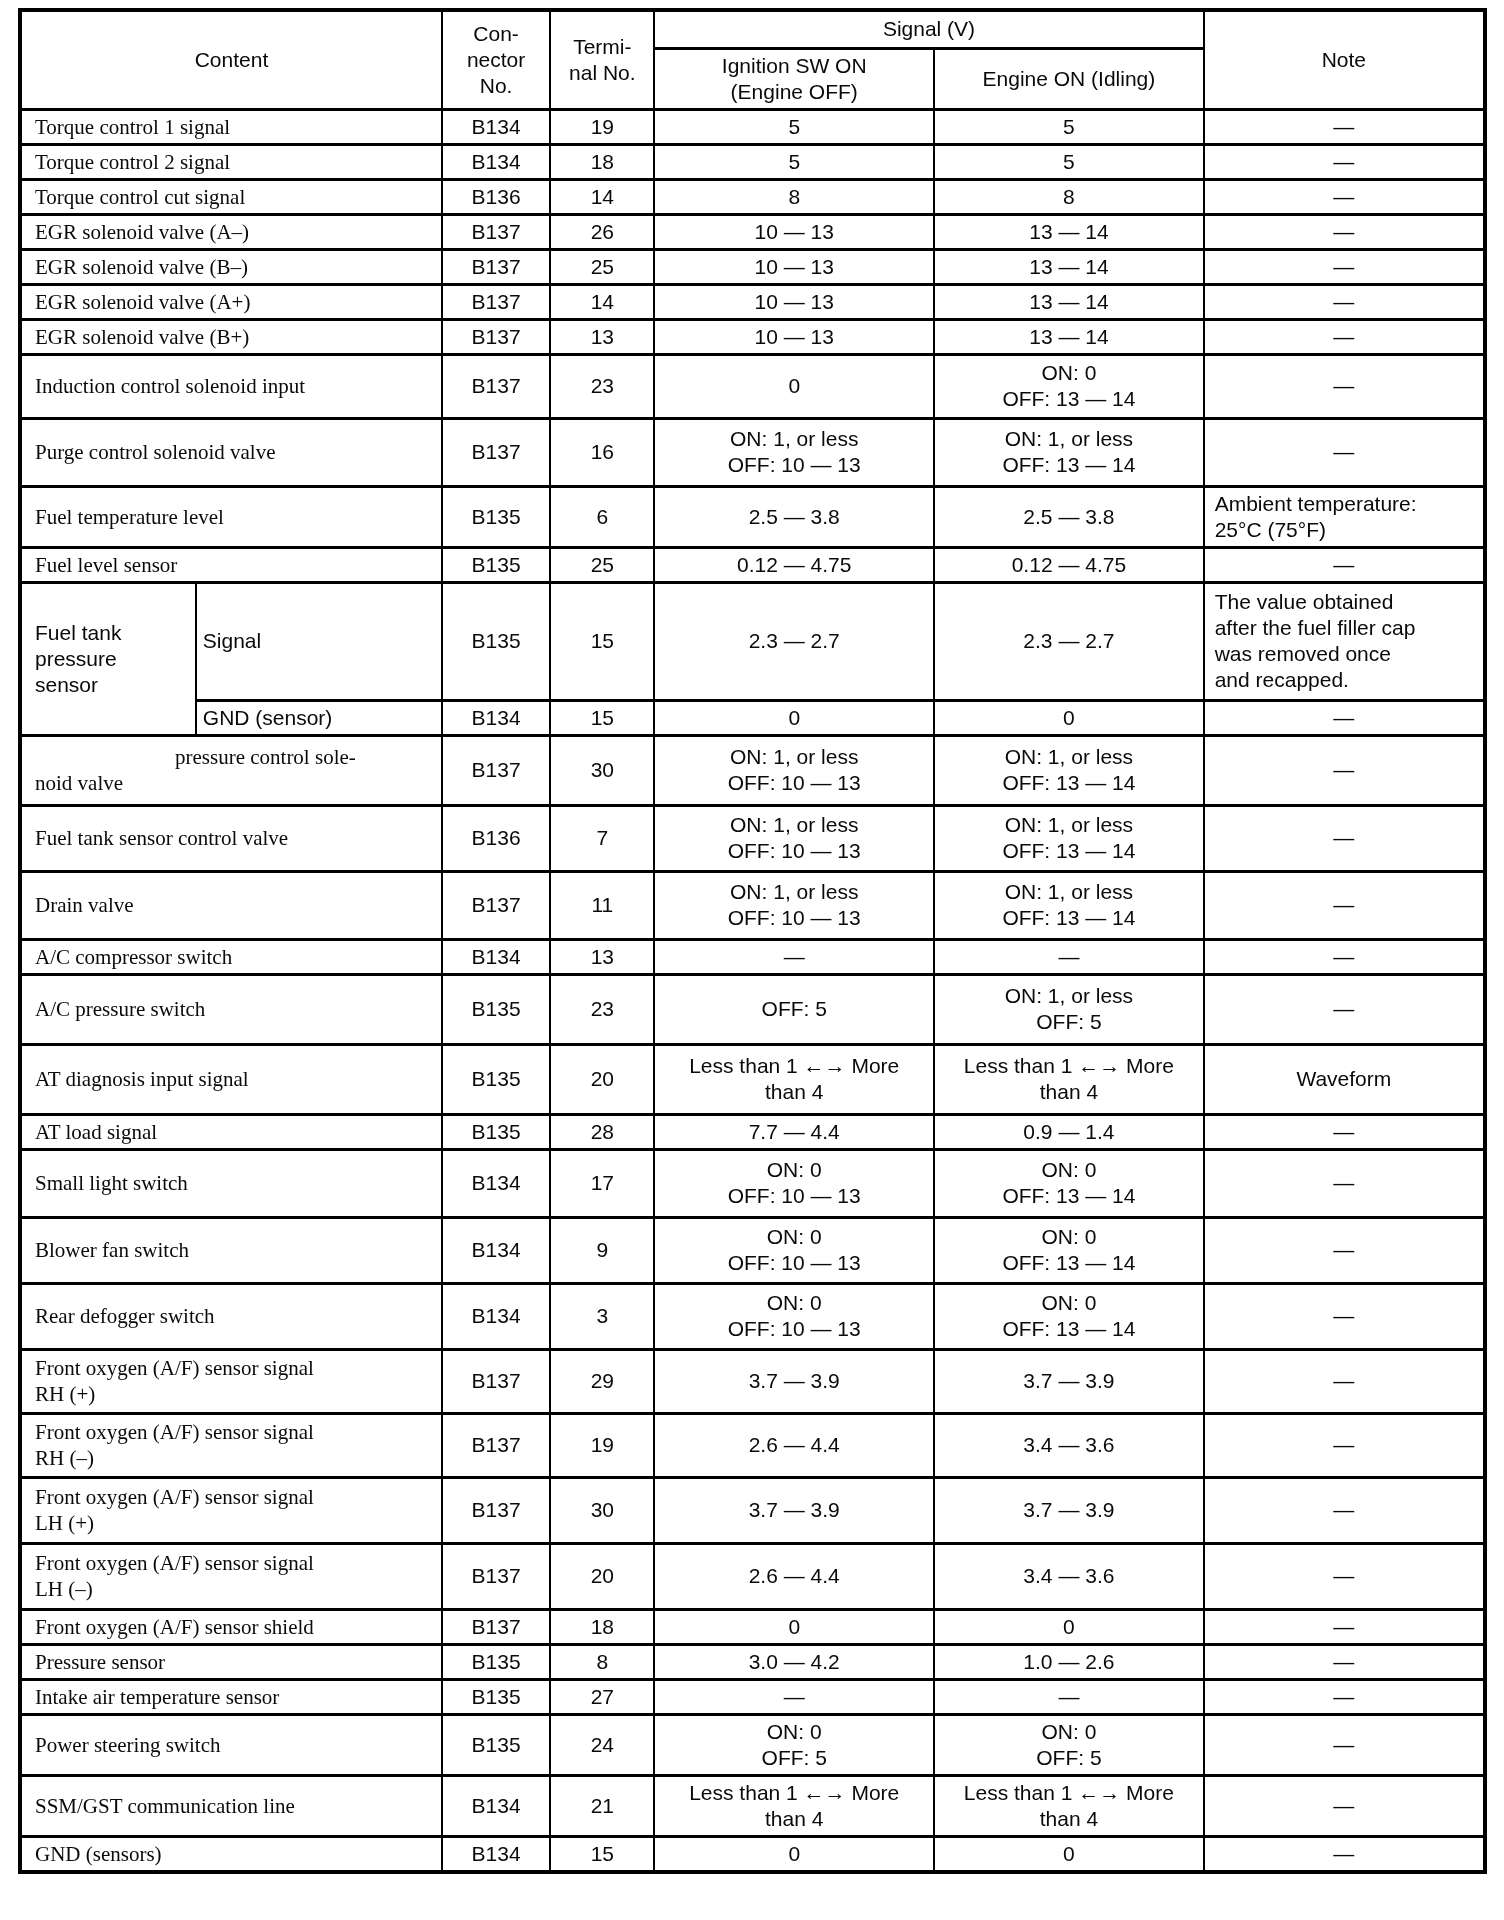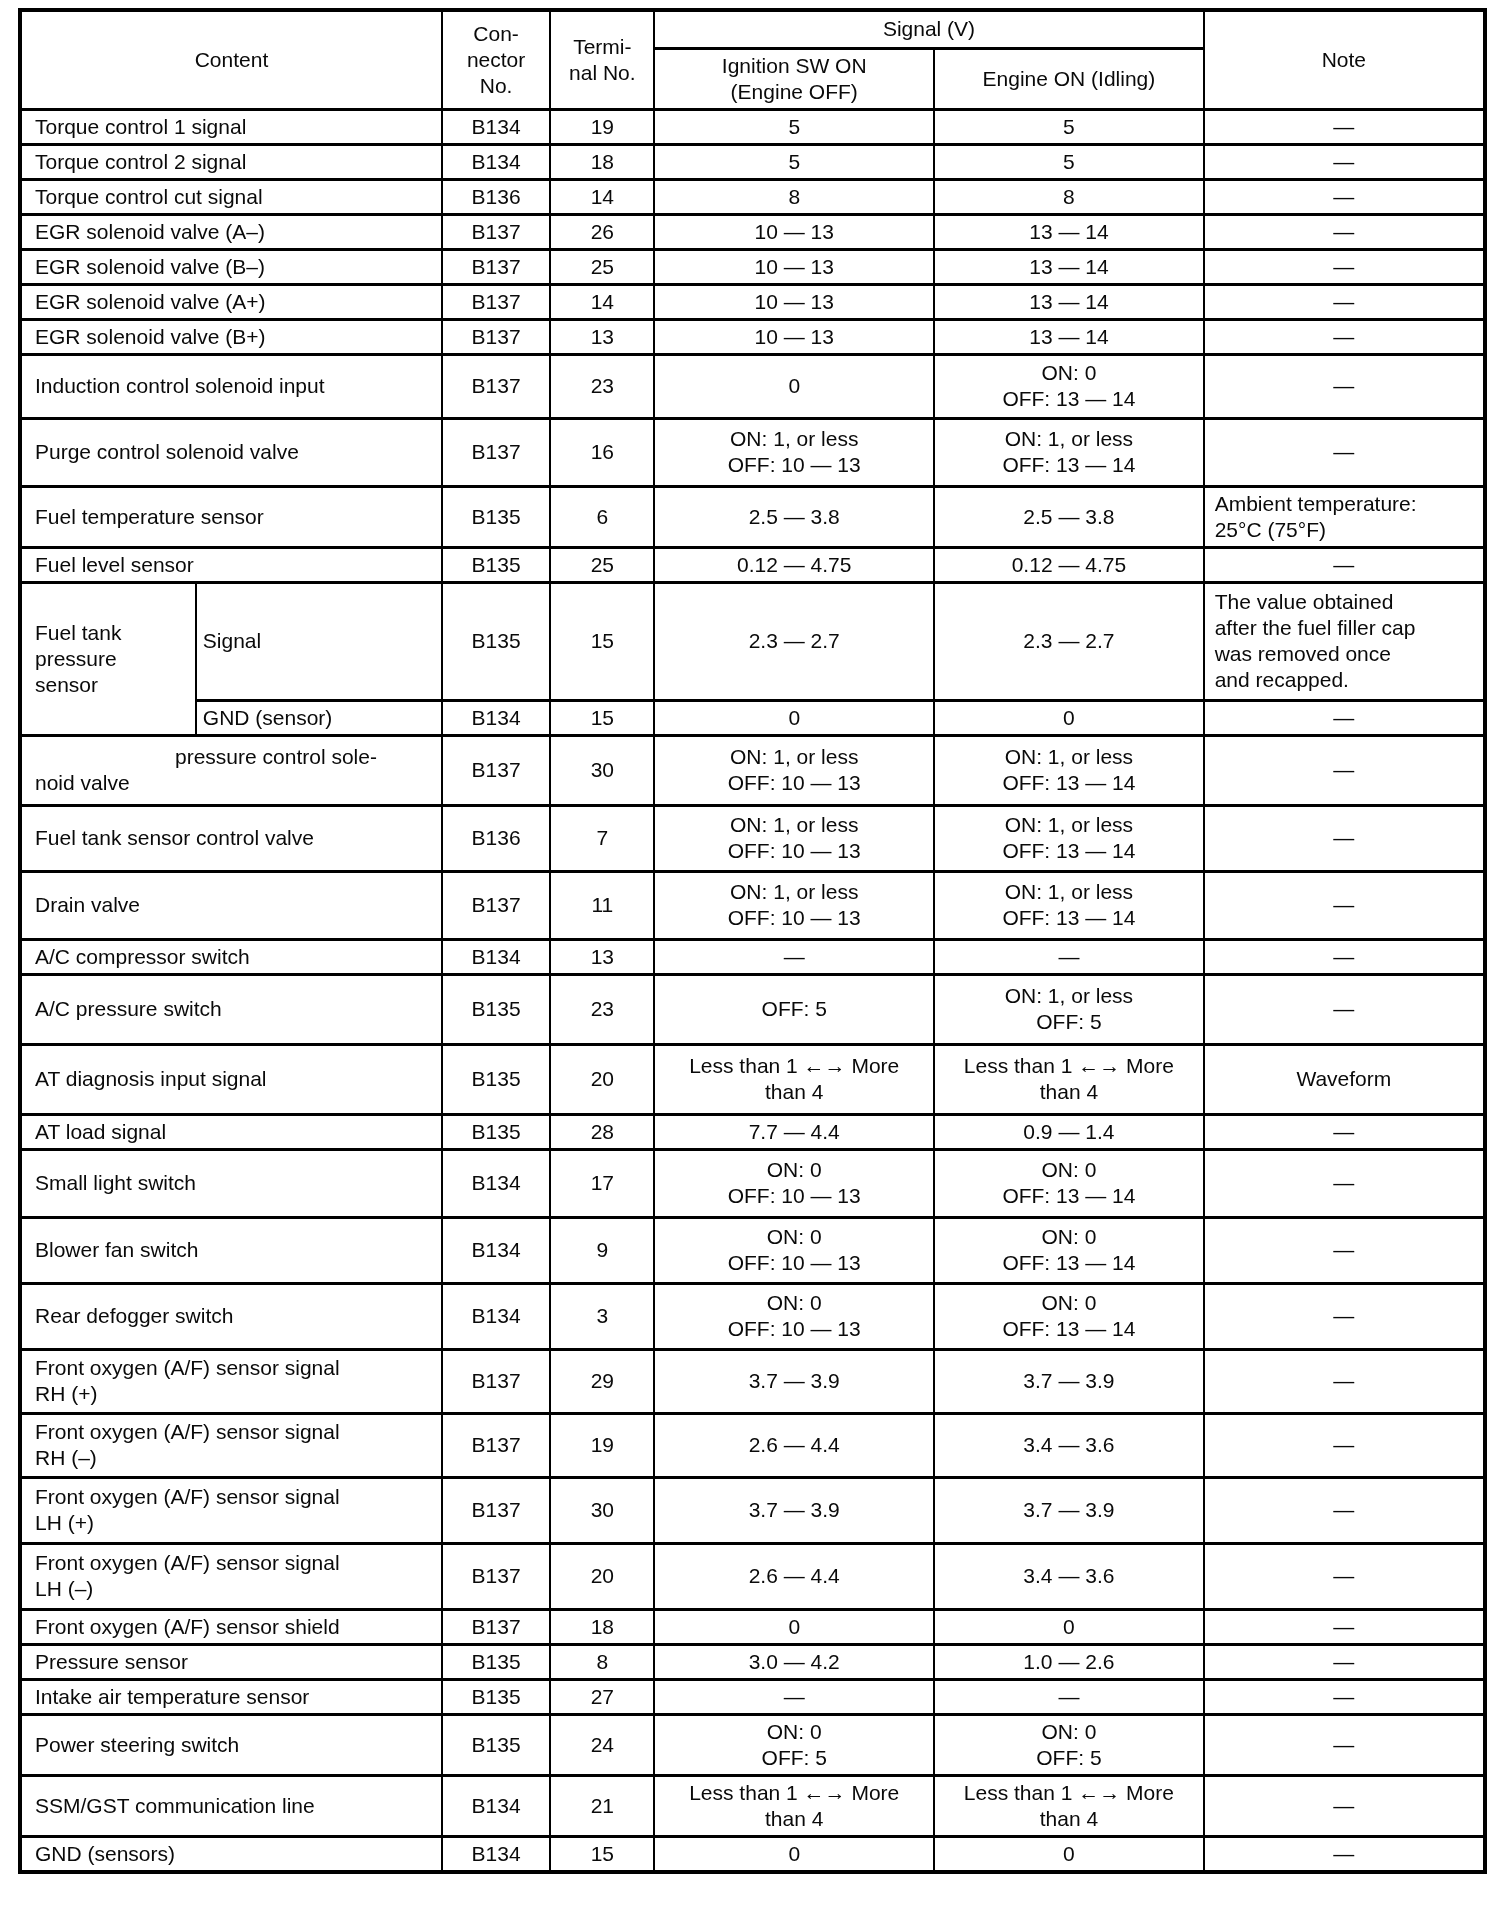--- a/index.html
+++ b/index.html
@@ -25,21 +25,21 @@
     line-height: 26px;
     font-weight: normal;
     vertical-align: middle;
     text-align: center;
     white-space: pre-line;
     padding: 3px 6px;
     overflow: hidden;
   }
   thead tr.h1 { height: 38px; }
   thead tr.h2 { height: 58px; }
-  .c-content { text-align: left; padding-left: 13px; padding-right: 10px; }
+  .c-content { text-align: left; padding-left: 13px; padding-right: 10px; font-family: Liberation Serif, serif; }
   .c-group   { text-align: left; padding-left: 13px; }
   .c-sub     { text-align: left; }
   .c-note.left { text-align: left; padding-left: 10px; padding-right: 6px; }
   .indent1 { padding-left: 140px; }
   .wrapline { text-align: left; }
 </style>
 </head>
 <body>
 
 <div class="page">
@@ -140,21 +140,21 @@
           <td colspan="2" class="c-content">Purge control solenoid valve</td>
           <td class="c-conn">B137</td>
           <td class="c-term">16</td>
           <td class="c-ign">ON: 1, or less
 OFF: 10 — 13</td>
           <td class="c-eng">ON: 1, or less
 OFF: 13 — 14</td>
           <td class="c-note">—</td>
         </tr>
         <tr style="height: 58px;">
-          <td colspan="2" class="c-content">Fuel temperature sensor</td>
+          <td colspan="2" class="c-content">Fuel temperature level</td>
           <td class="c-conn">B135</td>
           <td class="c-term">6</td>
           <td class="c-ign">2.5 — 3.8</td>
           <td class="c-eng">2.5 — 3.8</td>
           <td class="c-note left">Ambient temperature:
 25°C (75°F)</td>
         </tr>
         <tr style="height: 35px;">
           <td colspan="2" class="c-content">Fuel level sensor</td>
           <td class="c-conn">B135</td>

